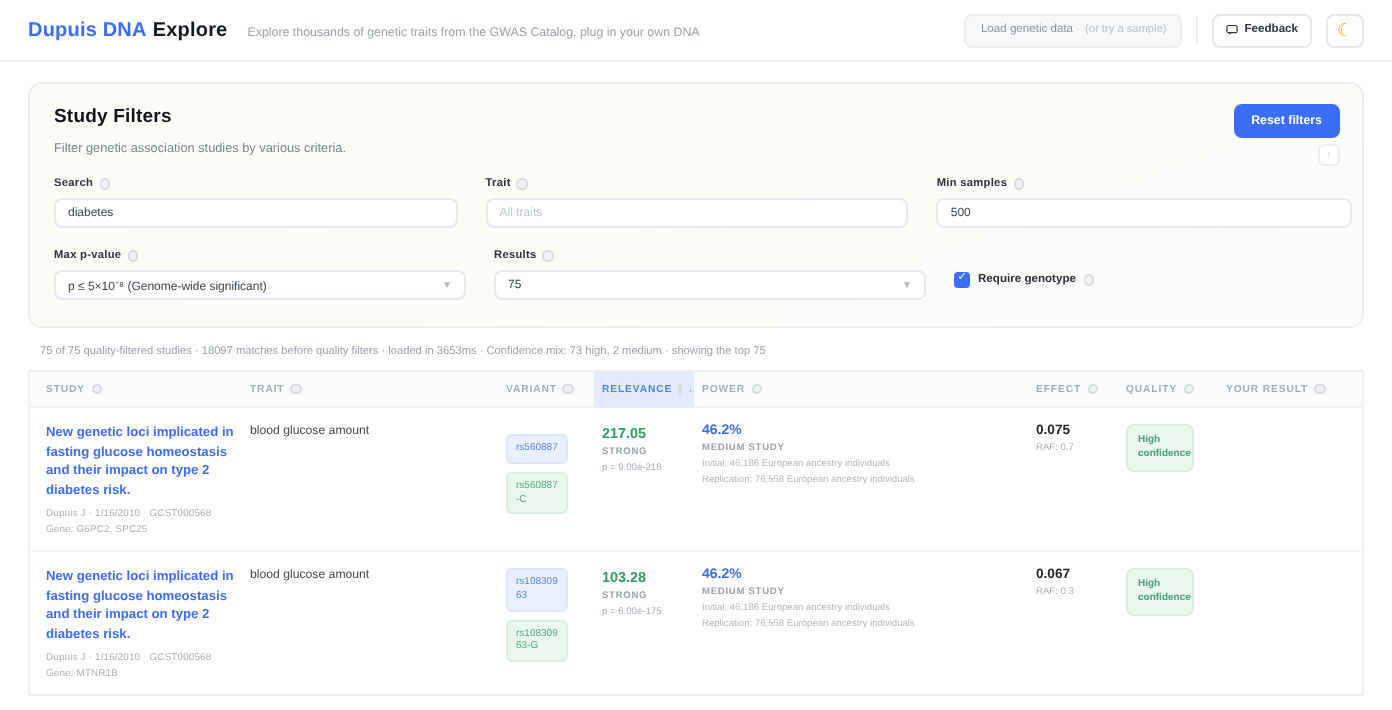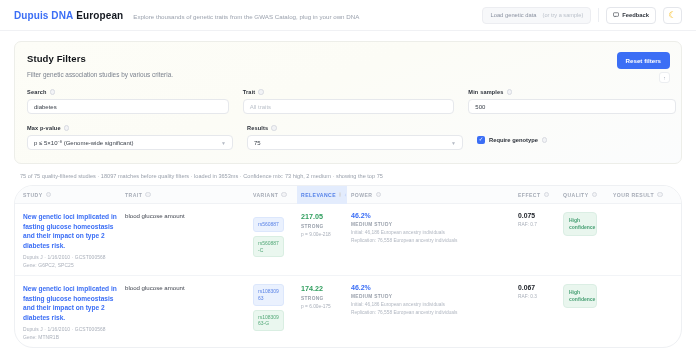--- a/index.html
+++ b/index.html
@@ -109,21 +109,21 @@
   }
   .checkrow .ctxt { font-size: 5.8px; font-weight: 700; color: #2c313a; }
 
   
   .statusline {
     font-size: 5.6px; color: #9aa1ac; margin: 9px 0 6px 6px;
   }
 
   
   .table-card {
-    border: 1px solid #eef0f3; border-radius: 19px; background: #fff;
+    border: 1px solid #eef0f3; border-radius: 0; background: #fff;
     overflow: hidden;
   }
   .thead {
     display: flex; align-items: center; height: 18px;
     background: #fbfcfd; border-bottom: 1px solid #f0f2f5;
   }
   .th {
     font-size: 5.1px; font-weight: 700; letter-spacing: .45px;
     color: #a5abb6; display: flex; align-items: center; gap: 3px;
     padding: 0 4px;
@@ -174,21 +174,21 @@
     display: inline-block; background: #e9f6ee; border: 1px solid #dbeee4;
     color: #4aa176; font-size: 5px; line-height: 1.4; font-weight: 600;
     border-radius: 4px; padding: 4px 5px; width: 34px;
   }
 </style>
 </head>
 <body>
 
 <div class="topbar">
   <div class="brand">
-    <span class="b1">Dupuis DNA</span><span class="b2">European</span>
+    <span class="b1">Dupuis DNA</span><span class="b2">Explore</span>
   </div>
   <div class="tagline">Explore thousands of genetic traits from the GWAS Catalog, plug in your own DNA</div>
 
   <div class="topbar-right">
     <div class="loadbox">
       <span class="lb1">Load genetic data</span>
       <span class="lb2">(or try a sample)</span>
     </div>
     <div class="divider-v"></div>
     <div class="feedback">
@@ -351,21 +351,21 @@
         <div class="study-gene">Gene: MTNR1B</div>
       </div>
       <div class="cell c-trait">
         <div class="trait-text">blood glucose amount</div>
       </div>
       <div class="cell c-variant">
         <span class="chip blue">rs10830963</span>
         <span class="chip green">rs10830963-G</span>
       </div>
       <div class="cell c-relev">
-        <div class="rel-val">174.22</div>
+        <div class="rel-val">103.28</div>
         <div class="rel-tag">STRONG</div>
         <div class="rel-p">p = 6.00e-175</div>
       </div>
       <div class="cell c-power">
         <div class="pow-val">46.2%</div>
         <div class="pow-tag">MEDIUM STUDY</div>
         <div class="pow-line">Initial: 46,186 European ancestry individuals</div>
         <div class="pow-line">Replication: 76,558 European ancestry individuals</div>
       </div>
       <div class="cell c-effect">

